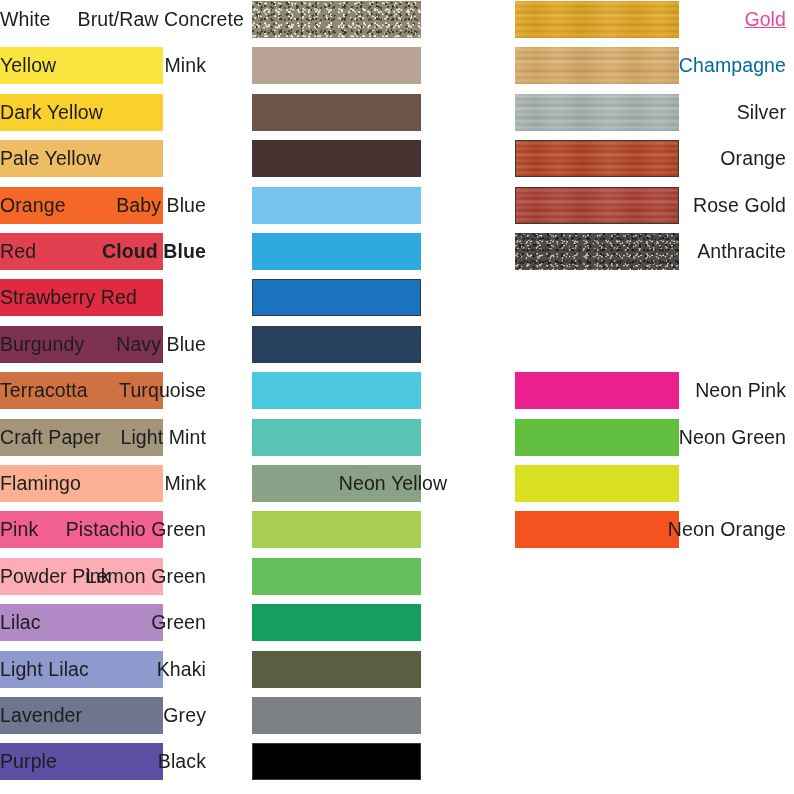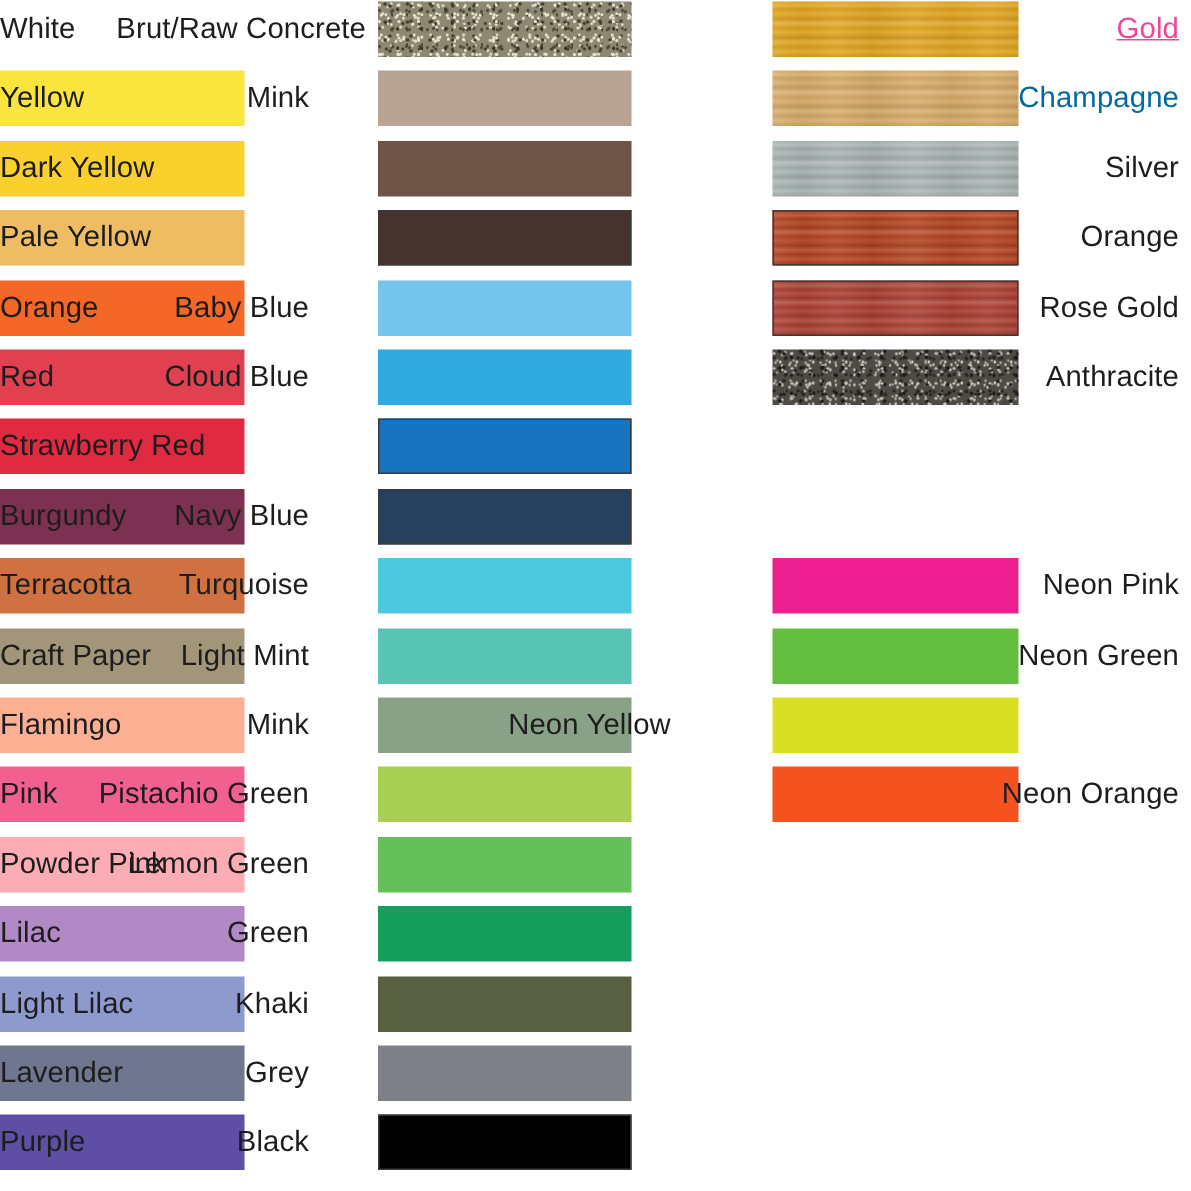--- a/index.html
+++ b/index.html
@@ -226,21 +226,21 @@
       </div>
       <div class="swatch-row" style="top: 140.2px; left: 0px; width: 500px; height: 37px;">
         <div class="swatch bordered" style="left: 252px; width: 169px; background: rgb(70, 50, 46);"></div>
       </div>
       <div class="swatch-row" style="top: 186.6px; left: 0px; width: 500px; height: 37px;">
         <div class="swatch" style="left: 252px; width: 169px; background: rgb(116, 196, 238);"></div>
         <div class="swatch-label" style="right: 294px; left: 0px; color: rgb(29, 29, 29);">Baby Blue</div>
       </div>
       <div class="swatch-row" style="top: 233px; left: 0px; width: 500px; height: 37px;">
         <div class="swatch" style="left: 252px; width: 169px; background: rgb(48, 168, 224);"></div>
-        <div class="swatch-label" style="right: 294px; left: 0px; color: rgb(29, 29, 29);">Cloud Blue</div>
+        <div class="swatch-label" style="right: 294px; left: 0px; color: rgb(29, 29, 29); font-weight: bold;">Cloud Blue</div>
       </div>
       <div class="swatch-row" style="top: 279.4px; left: 0px; width: 500px; height: 37px;">
         <div class="swatch bordered" style="left: 252px; width: 169px; background: rgb(25, 115, 190);"></div>
       </div>
       <div class="swatch-row" style="top: 325.8px; left: 0px; width: 500px; height: 37px;">
         <div class="swatch bordered" style="left: 252px; width: 169px; background: rgb(39, 64, 94);"></div>
         <div class="swatch-label" style="right: 294px; left: 0px; color: rgb(29, 29, 29);">Navy Blue</div>
       </div>
       <div class="swatch-row" style="top: 372.2px; left: 0px; width: 500px; height: 37px;">
         <div class="swatch" style="left: 252px; width: 169px; background: rgb(76, 200, 222);"></div>

